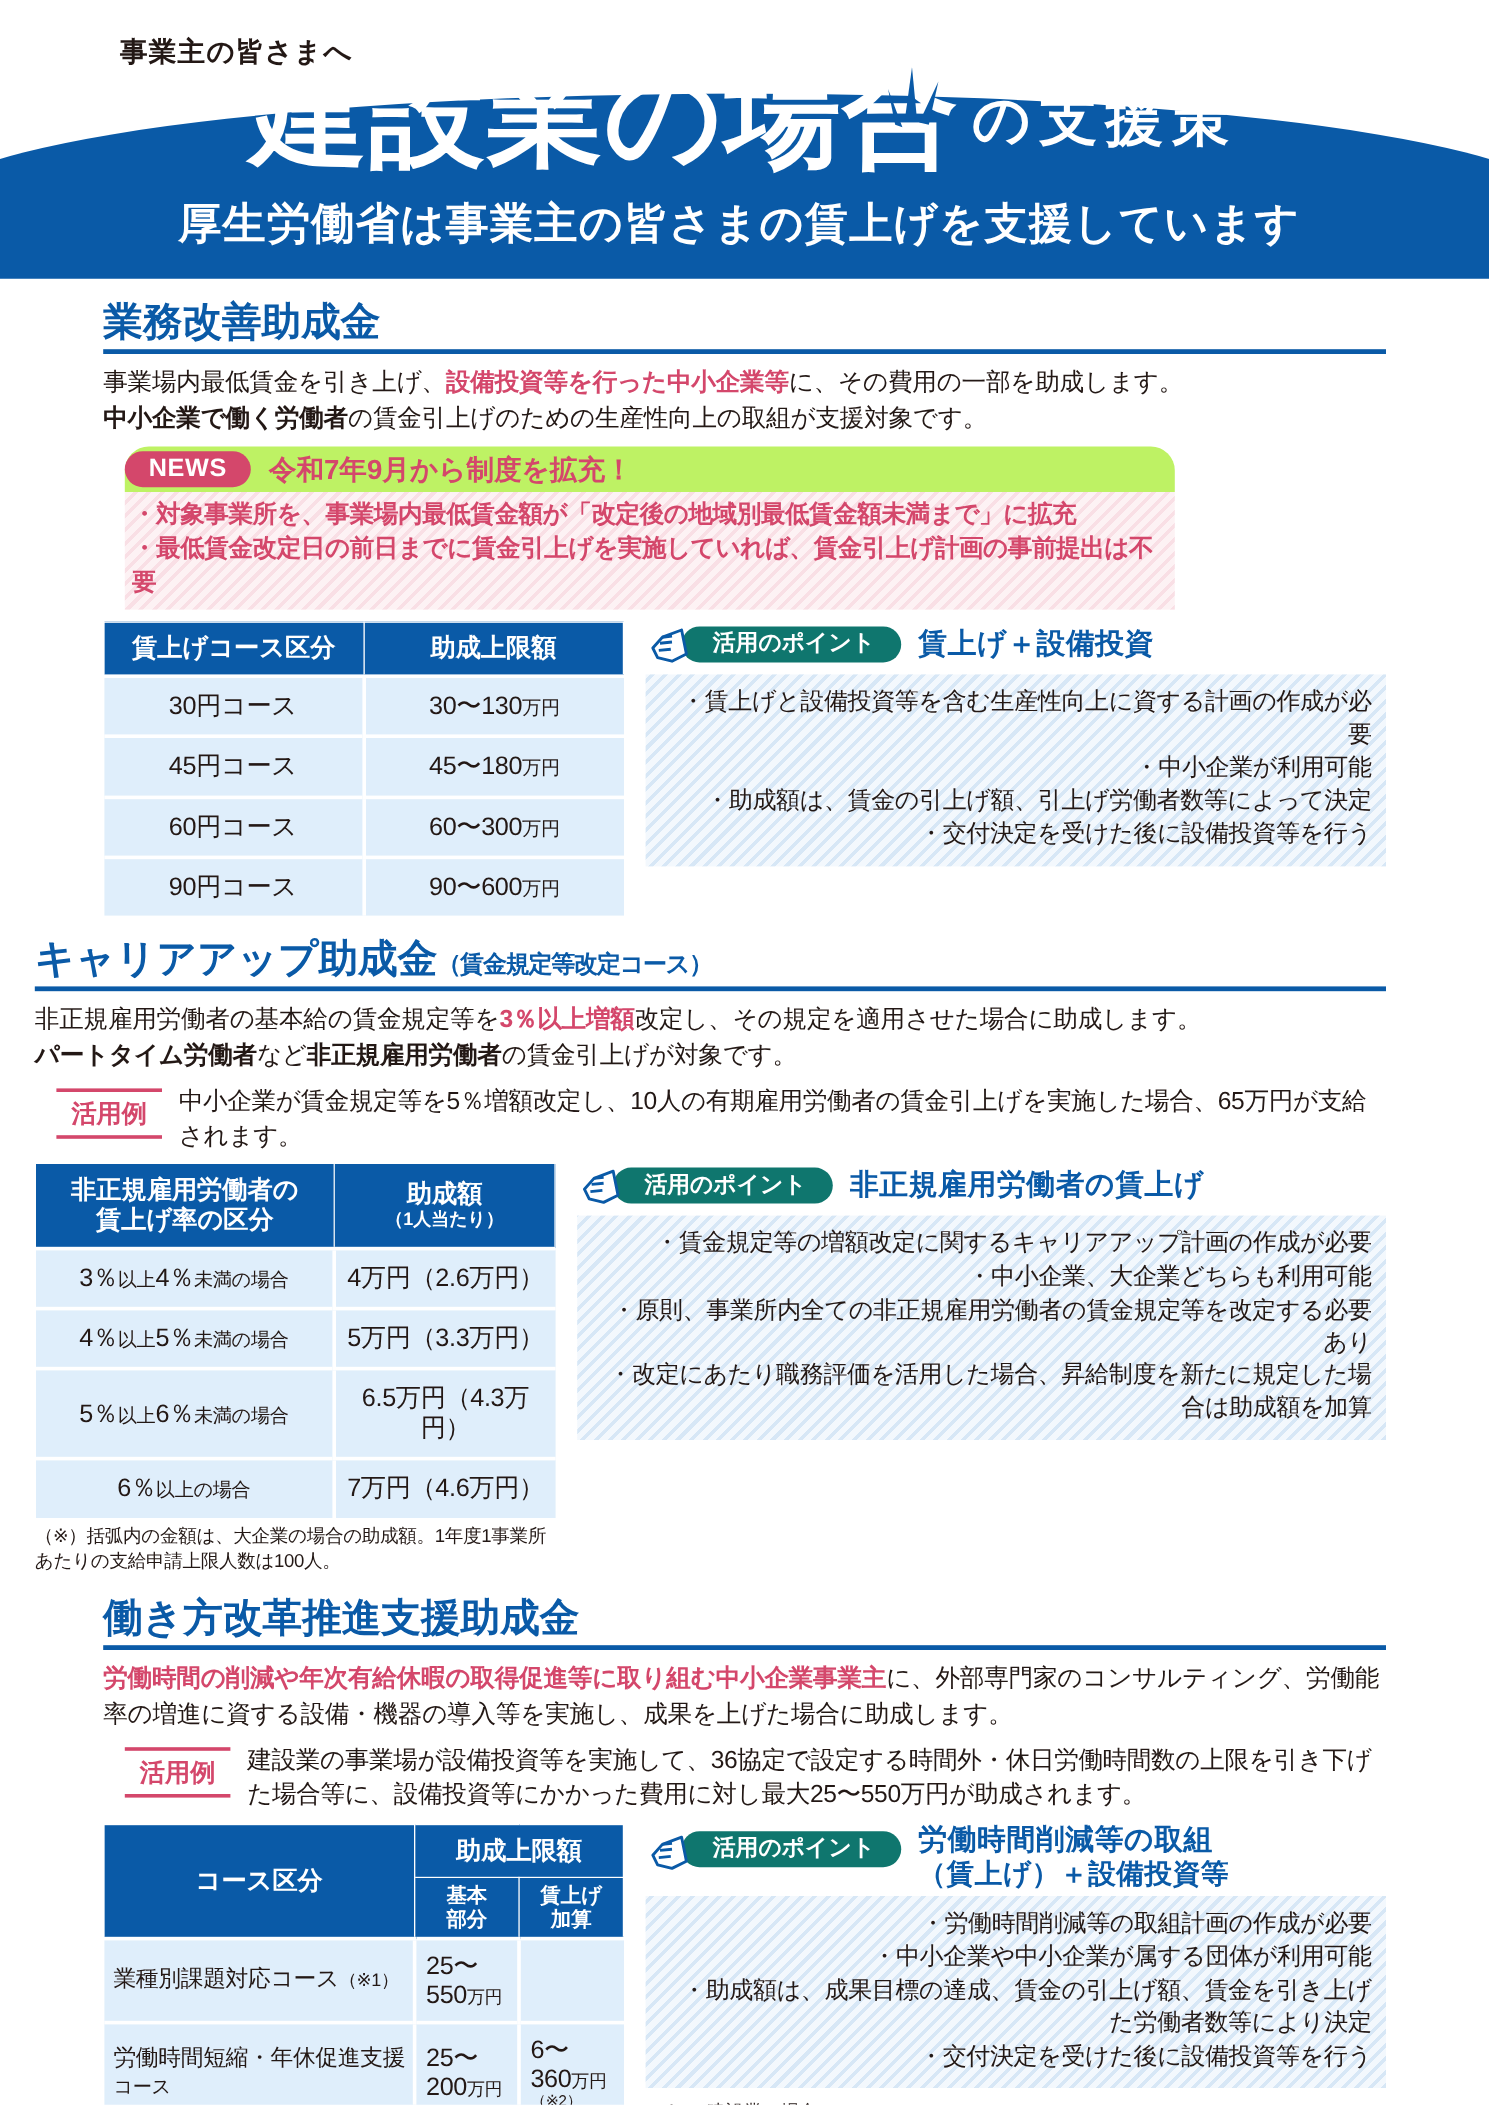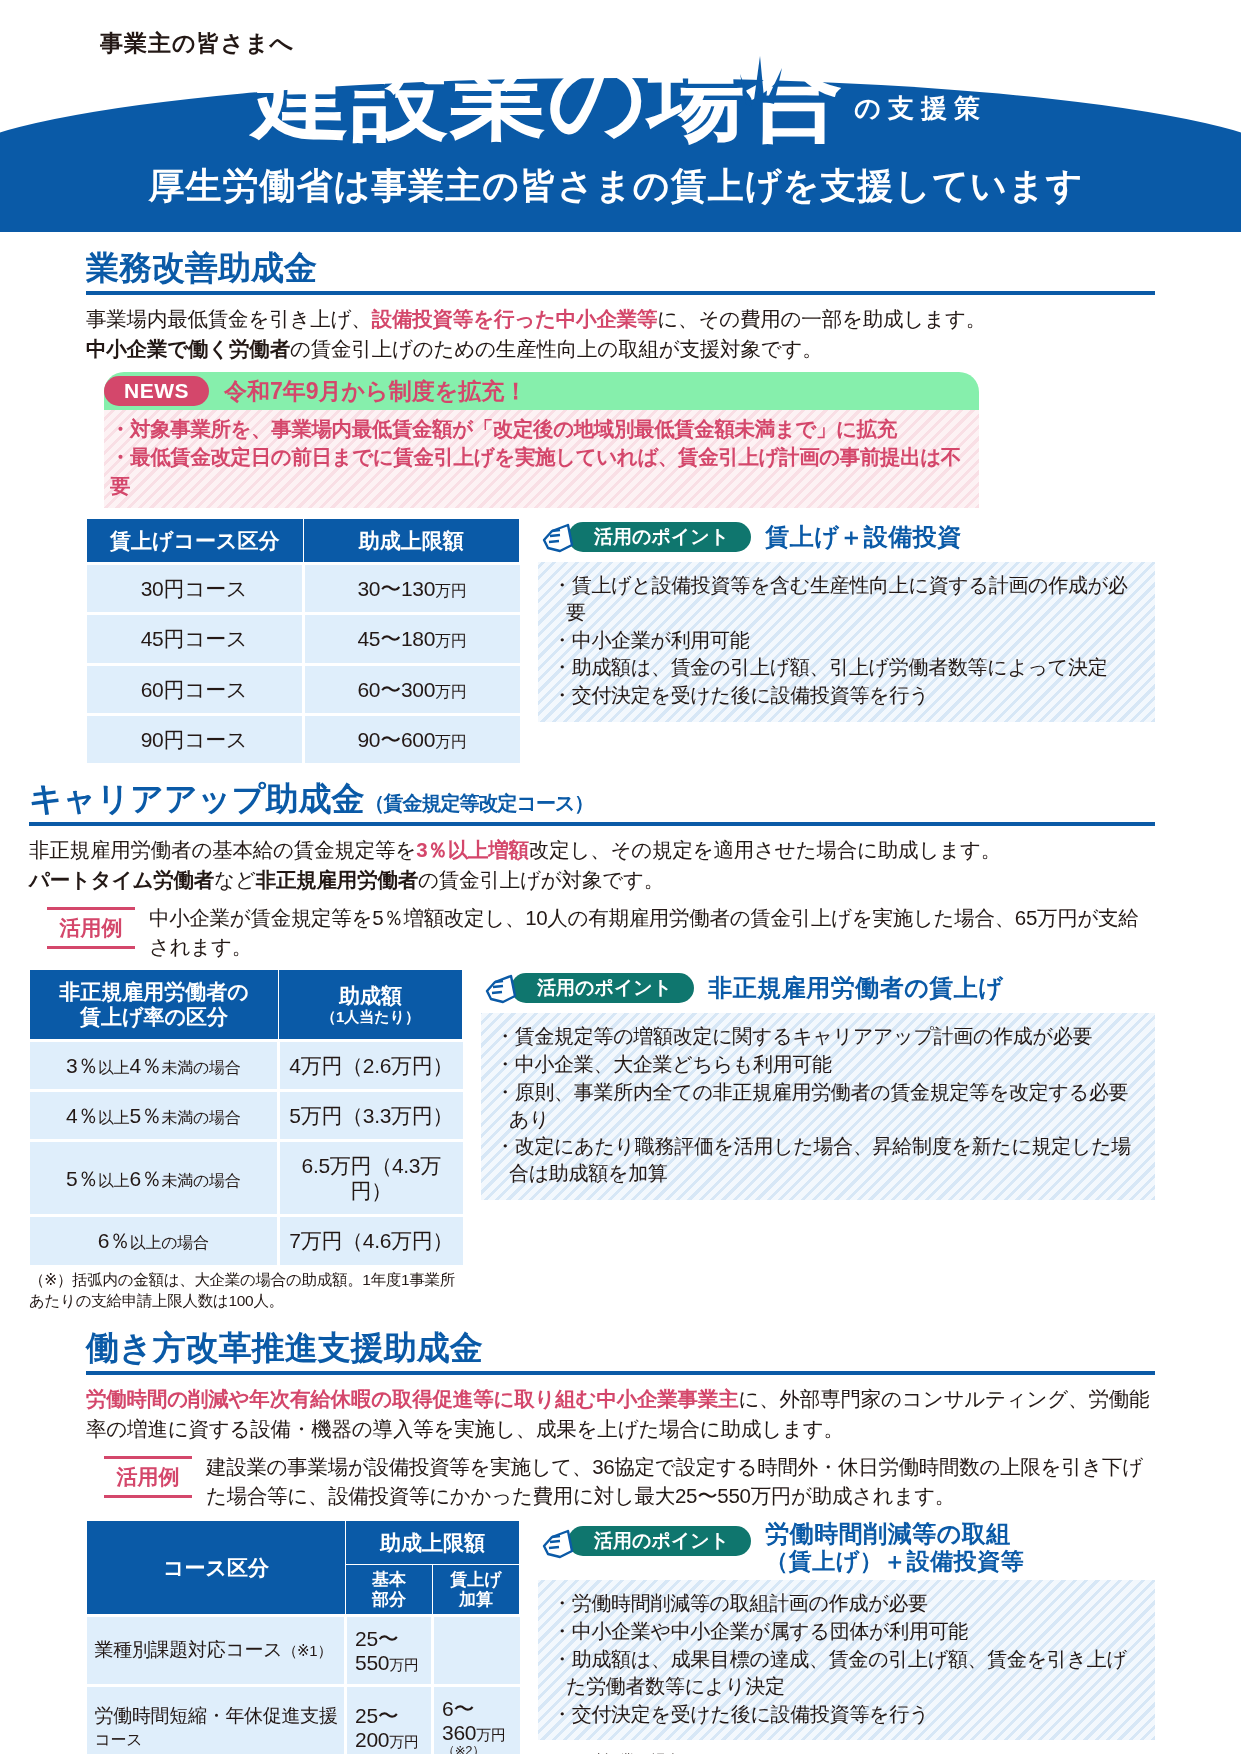--- a/index.html
+++ b/index.html
@@ -50,21 +50,21 @@
   }
   .hdr-title-main{
     font-size:96px;
     font-weight:bold;
     color:#ffffff;
     letter-spacing:2px;
     line-height:1;
     vertical-align:-6px;
   }
   .hdr-title-sub{
-    font-size:26px;
+    font-size:48px;
     font-weight:bold;
     color:#ffffff;
     letter-spacing:7px;
     margin-left:10px;
     vertical-align:6px;
   }
   .hdr-spark{
     position:absolute;
     left:50%;
     margin-left:-12px;
@@ -115,21 +115,21 @@
 
   
   .newsbox{
     margin-top:8px;
     margin-left:18px;
     position:relative;
   }
   .news-row{
     display:flex;
     align-items:center;
-    background:#86efac;
+    background:#bef264;
     border-radius:20px 20px 0 0;
     height:38px;
     padding-left:0px;
     width:875px;
     box-sizing:border-box;
   }
   .news-chip{
     background:#d4476b;
     color:#fff;
     font-size:21px;
@@ -244,21 +244,21 @@
   .point-title .l2{ display:block; font-size:23px; }
   .point-body{
     margin-top:6px;
     background:
       repeating-linear-gradient(-45deg,
         #d7e7f6 0px, #d7e7f6 3px,
         #f3f8fd 3px, #f3f8fd 8px);
     padding:10px 12px 12px 14px;
   }
   .point-body ul{
-    margin:0; padding:0; list-style:none;
+    margin:0; padding:0; list-style:none;text-align:right;
   }
   .point-body li{
     font-size:20px;
     line-height:1.34;
     letter-spacing:-0.3px;
     text-indent:-14px;
     padding-left:14px;
     margin-bottom:1px;
   }
   .point-body li::before{ content:"・"; }

